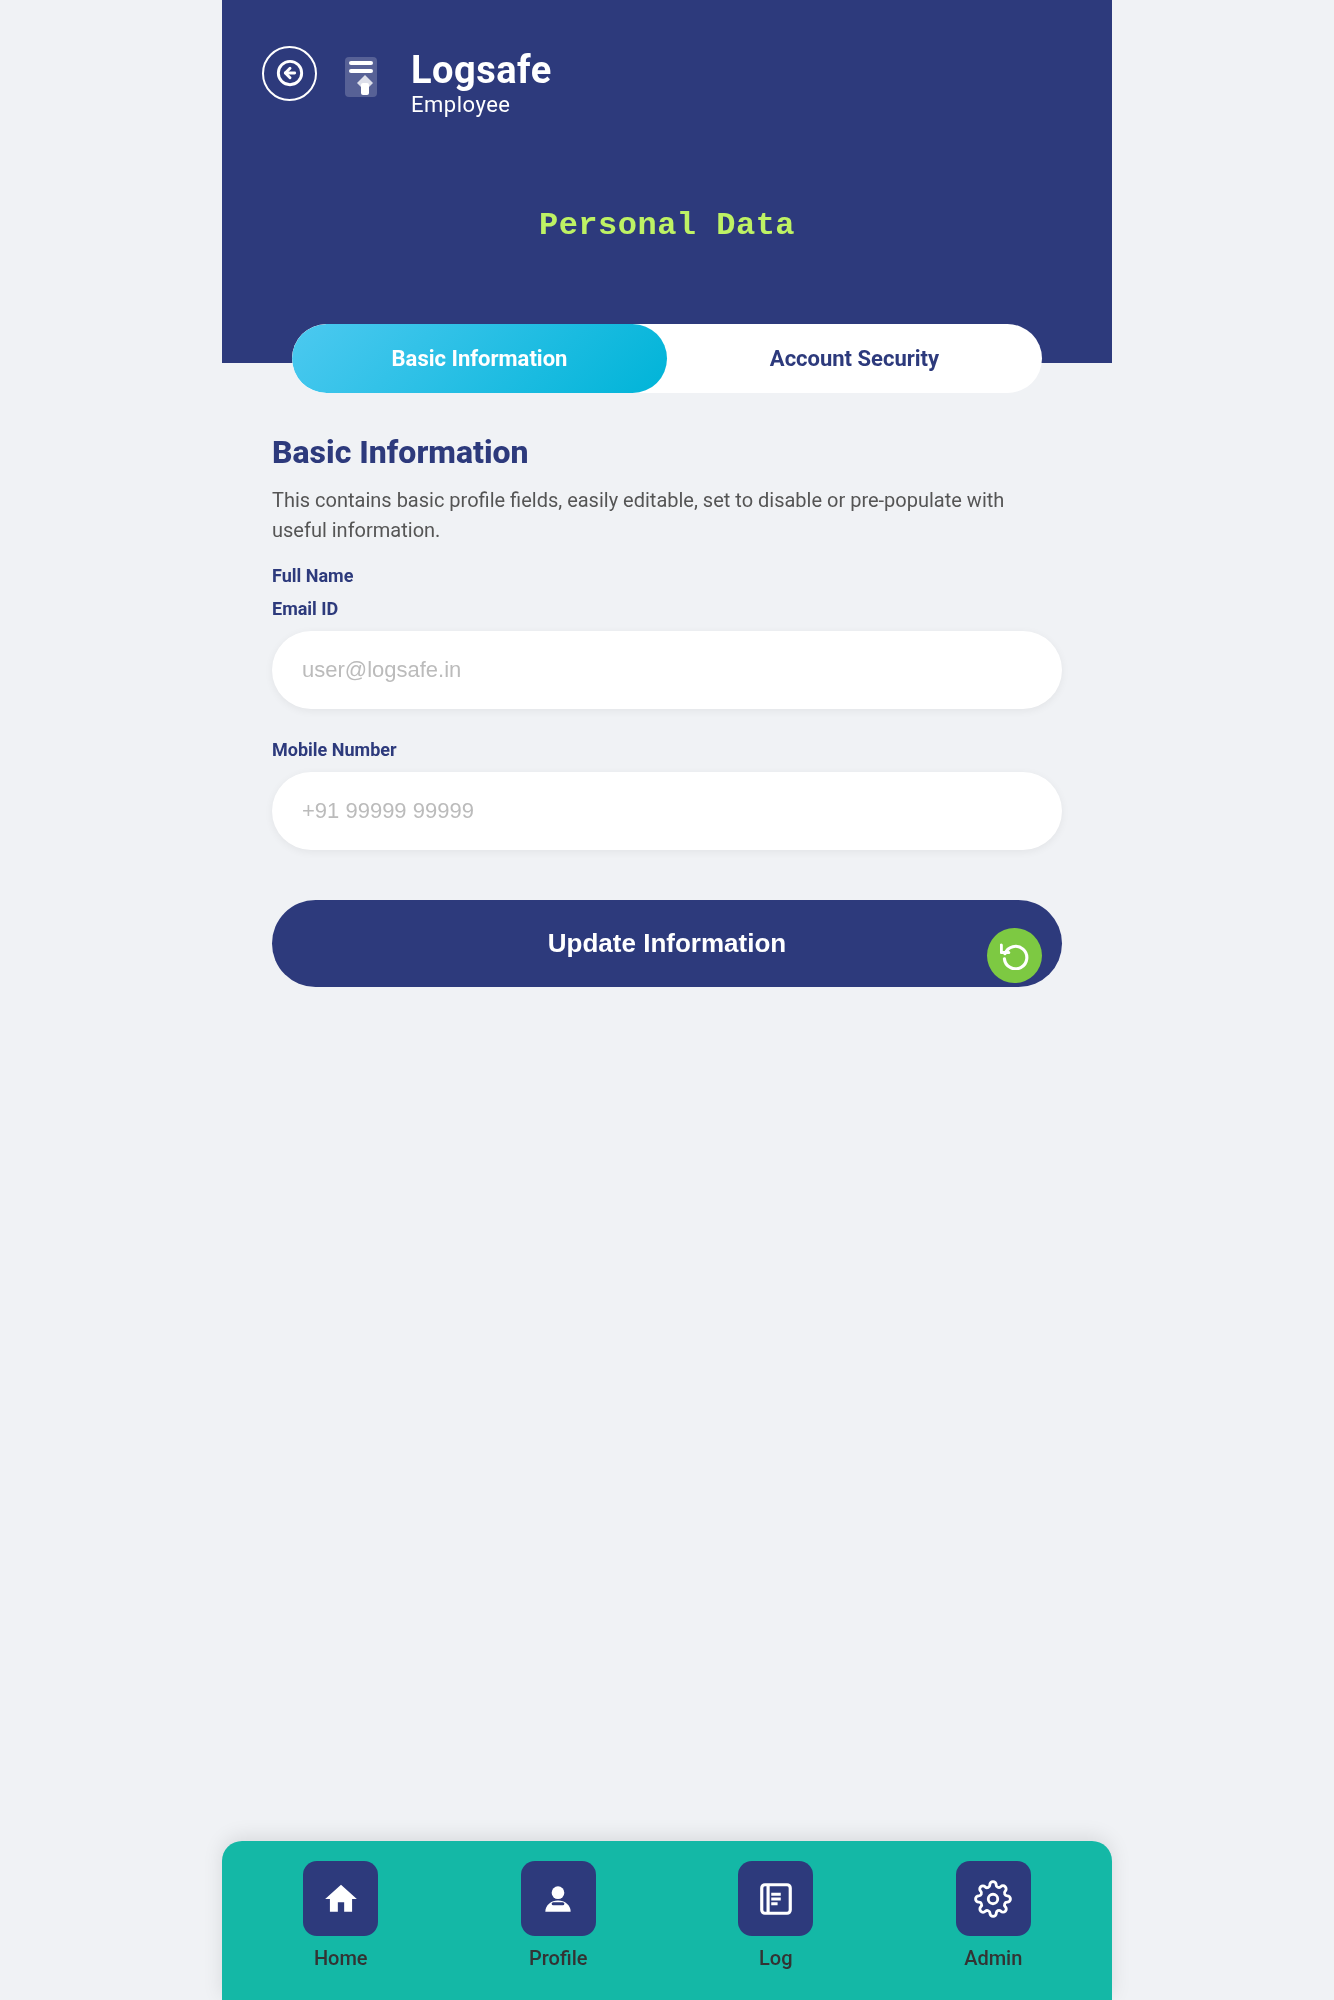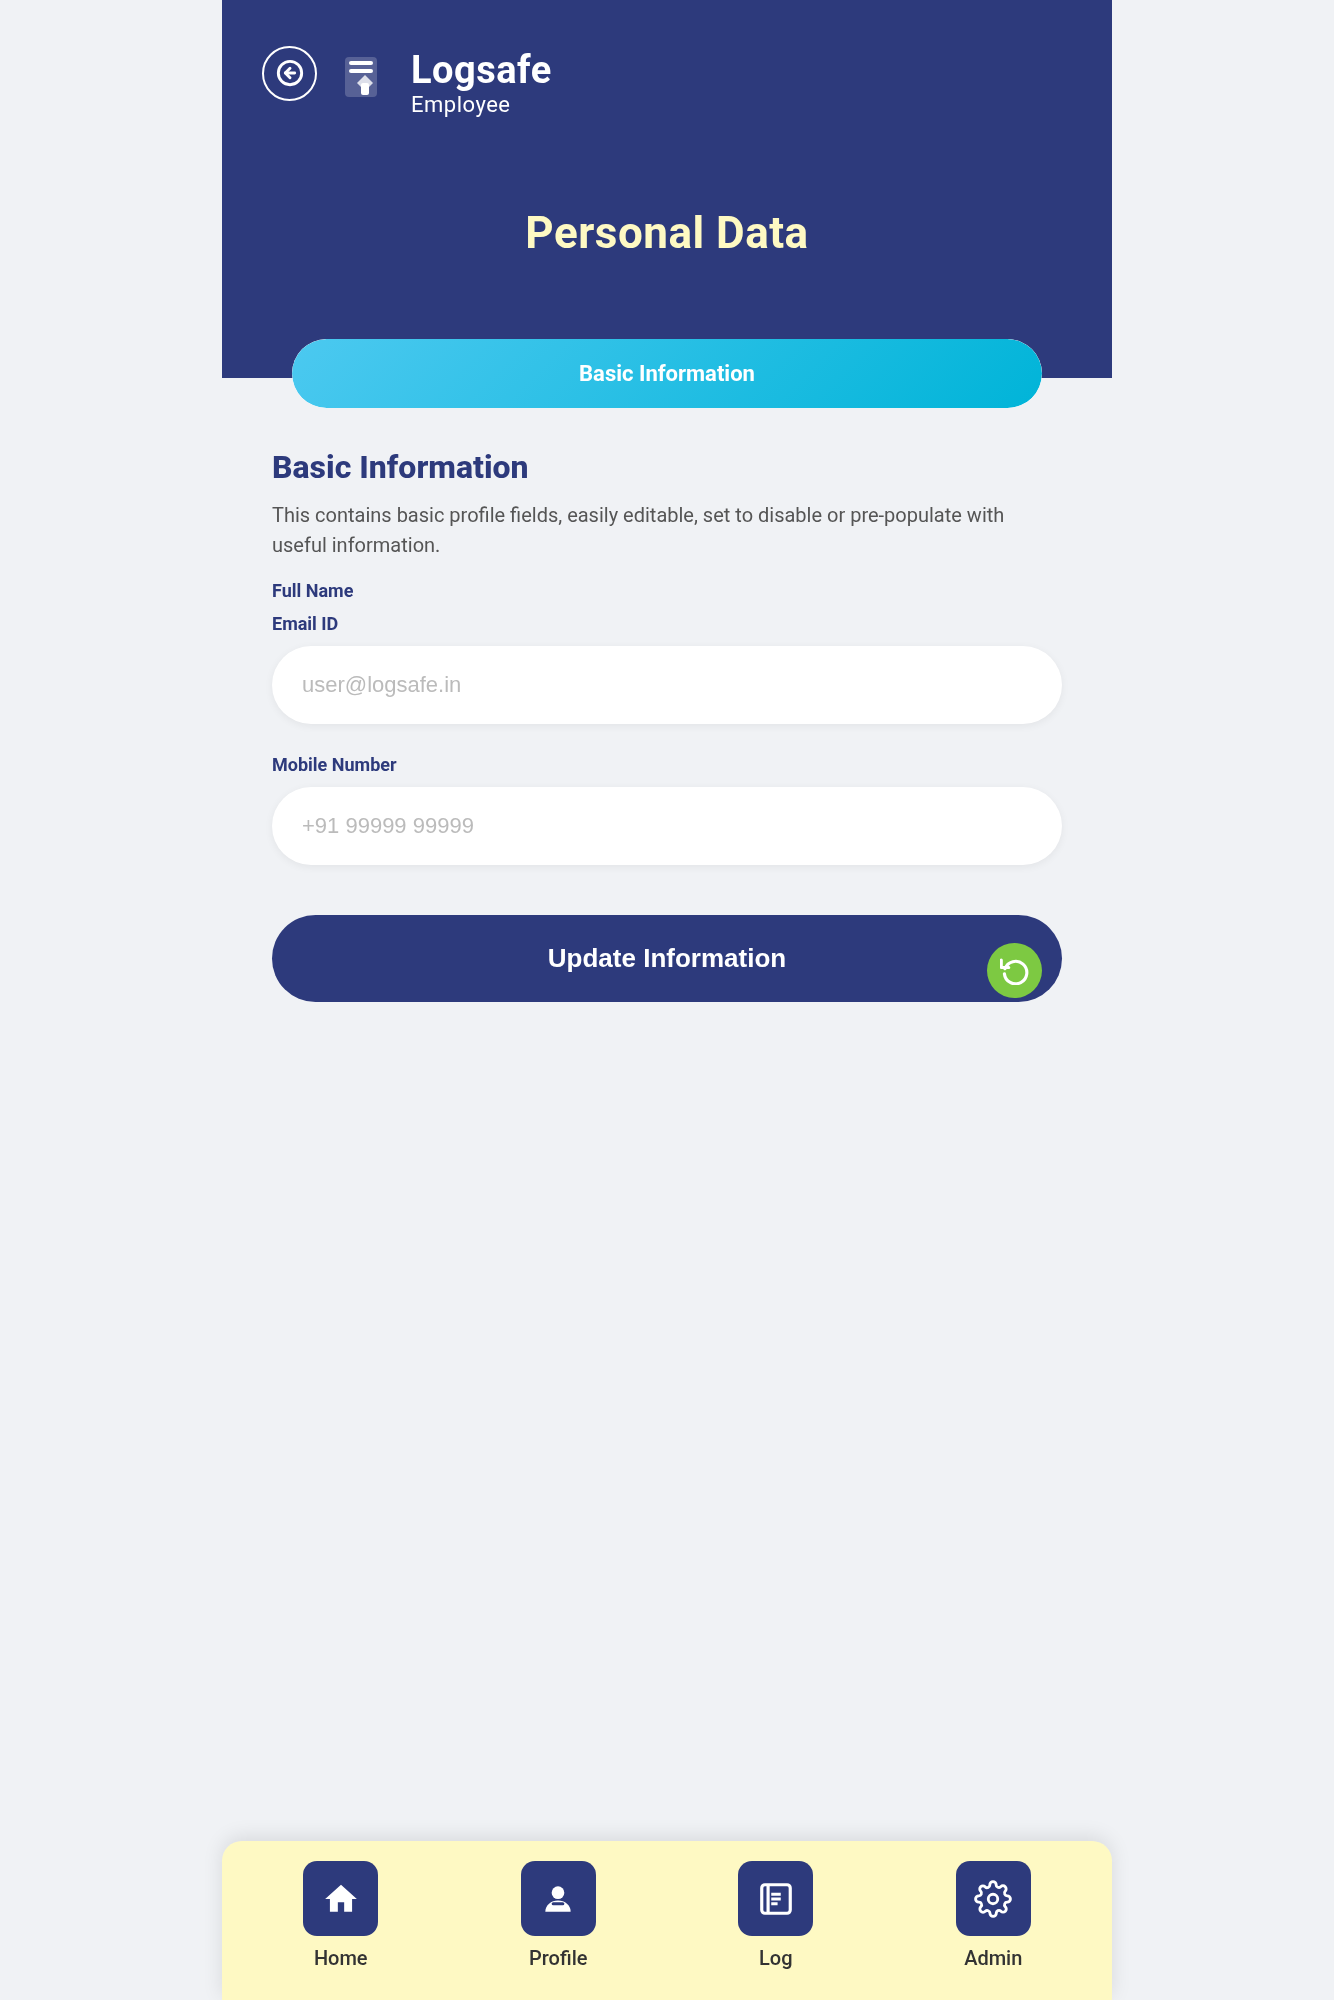--- a/index.html
+++ b/index.html
@@ -79,24 +79,25 @@
     }
 
     
     .title-section {
       background: #2d3a7c;
       text-align: center;
       padding: 30px 40px 80px;
     }
 
     .page-title {
-      color: #fef9c3;
-      font-size: 44px;
+      color: #bef264;
+      font-size: 32px;
       font-weight: 700;
       letter-spacing: 0.5px;
+      font-family: Liberation Mono, monospace;
     }
 
     
     .tab-container {
       background: #2d3a7c;
       padding: 0 40px 0;
       display: flex;
       justify-content: center;
     }
 
@@ -205,21 +206,21 @@
       border-radius: 50%;
       display: flex;
       align-items: center;
       justify-content: center;
       position: absolute;
       right: 20px;
     }
 
     
     .bottom-nav {
-      background: #fef9c3;
+      background: #14b8a6;
       border-radius: 20px 20px 0 0;
       display: flex;
       justify-content: space-around;
       padding: 20px 10px 30px;
       position: fixed;
       bottom: 0;
       left: 50%;
       transform: translateX(-50%);
       width: 100%;
       max-width: 890px;
@@ -282,20 +283,21 @@
   </div>
 </div>
 
 <div class="title-section">
   <h1 class="page-title">Personal Data</h1>
 </div>
 
 <div class="tab-container">
   <div class="tab-wrapper">
     <div class="tab-item active">Basic Information</div>
+    <div class="tab-item inactive">Account Security</div>
   </div>
 </div>
 
 <div class="main-content">
   <h2 class="section-title">Basic Information</h2>
   <p class="section-desc">This contains basic profile fields, easily editable, set to disable or pre-populate with useful information.</p>
 
   
   <div class="field-label">Full Name</div>
 

